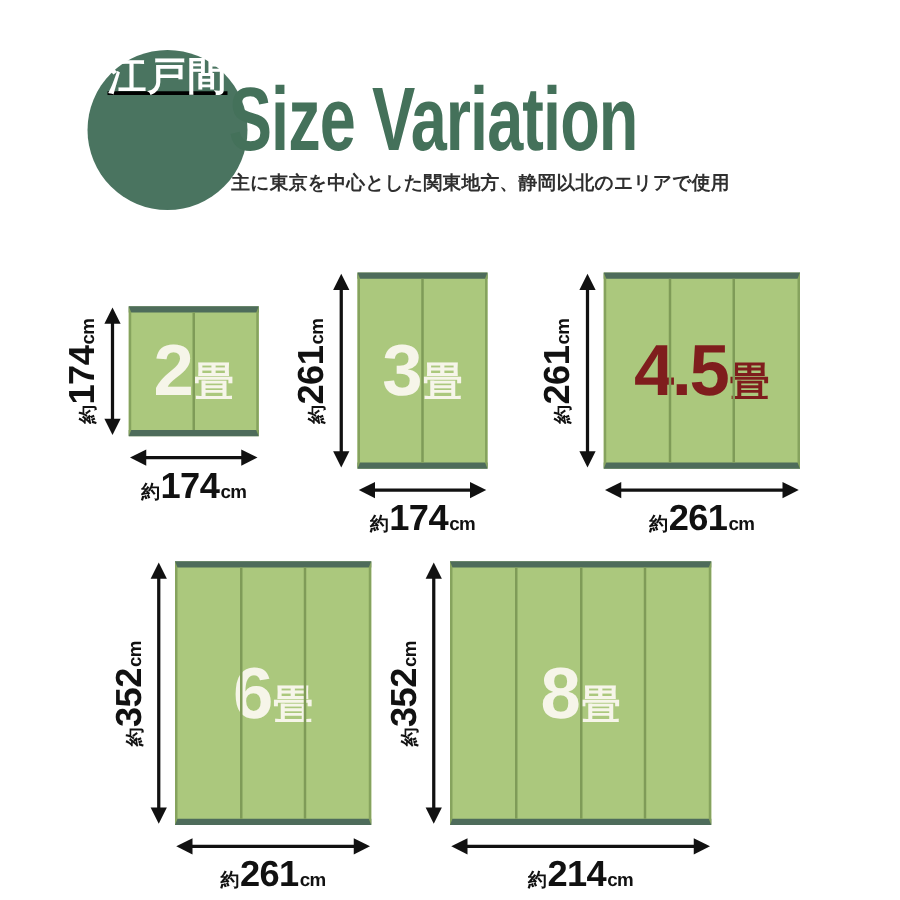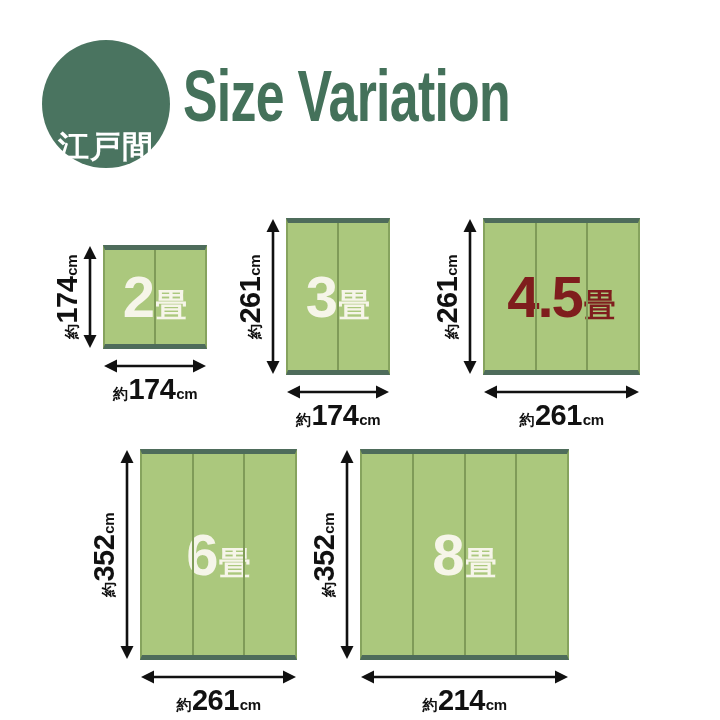--- a/index.html
+++ b/index.html
@@ -1,22 +1,22 @@
 <!DOCTYPE html>
 <html><head>
 <meta charset="utf-8">
 <style>
   html,body{margin:0;padding:0;background:#ffffff;}
   body{font-family:"Liberation Sans","DejaVu Sans",sans-serif;}
   #canvas{position:relative;width:720px;height:720px;background:#ffffff;overflow:hidden;}
 
   
   .badge{
-    position:absolute;left:42px;top:40px;width:128px;height:128px;border-radius:50%;
-    display:flex;align-items:flex-end;justify-content:center;
+    position:absolute;left:70px;top:40px;width:128px;height:128px;border-radius:50%;
+    display:flex;align-items:flex-start;justify-content:center;text-decoration:underline;
   }
   .badge-text{color:#ffffff;font-size:31px;font-weight:bold;letter-spacing:1px;white-space:nowrap;}
   .title{
     position:absolute;left:183px;top:60px;font-size:72px;font-weight:bold;line-height:1;
     letter-spacing:-1px;transform:scaleX(0.72);transform-origin:left center;white-space:nowrap;
   }
   .subtitle{
     position:absolute;left:185px;top:137px;font-size:15px;font-weight:bold;color:#2f2f2f;
     letter-spacing:0.2px;white-space:nowrap;
   }
@@ -52,20 +52,21 @@
 </style>
 </head>
 <body>
 
 <div id="canvas">
 
   <div class="badge" style="background: rgb(74, 116, 96);">
     <span class="badge-text">江戸間</span>
   </div>
   <div class="title" style="color: rgb(68, 113, 90);">Size Variation</div>
+  <div class="subtitle">主に東京を中心とした関東地方、静岡以北のエリアで使用</div>
 
   <div id="slot-1" class="rug-slot">
     <div class="left-col" style="height: 104px;">
       <div class="vlabel-wrap" style="height: 104px;">
         <div class="vlabel dim-label">
           <span class="dim-prefix">約</span>
             <span class="dim-value">174</span>
             <span class="dim-unit">cm</span>
         </div>
       </div>

